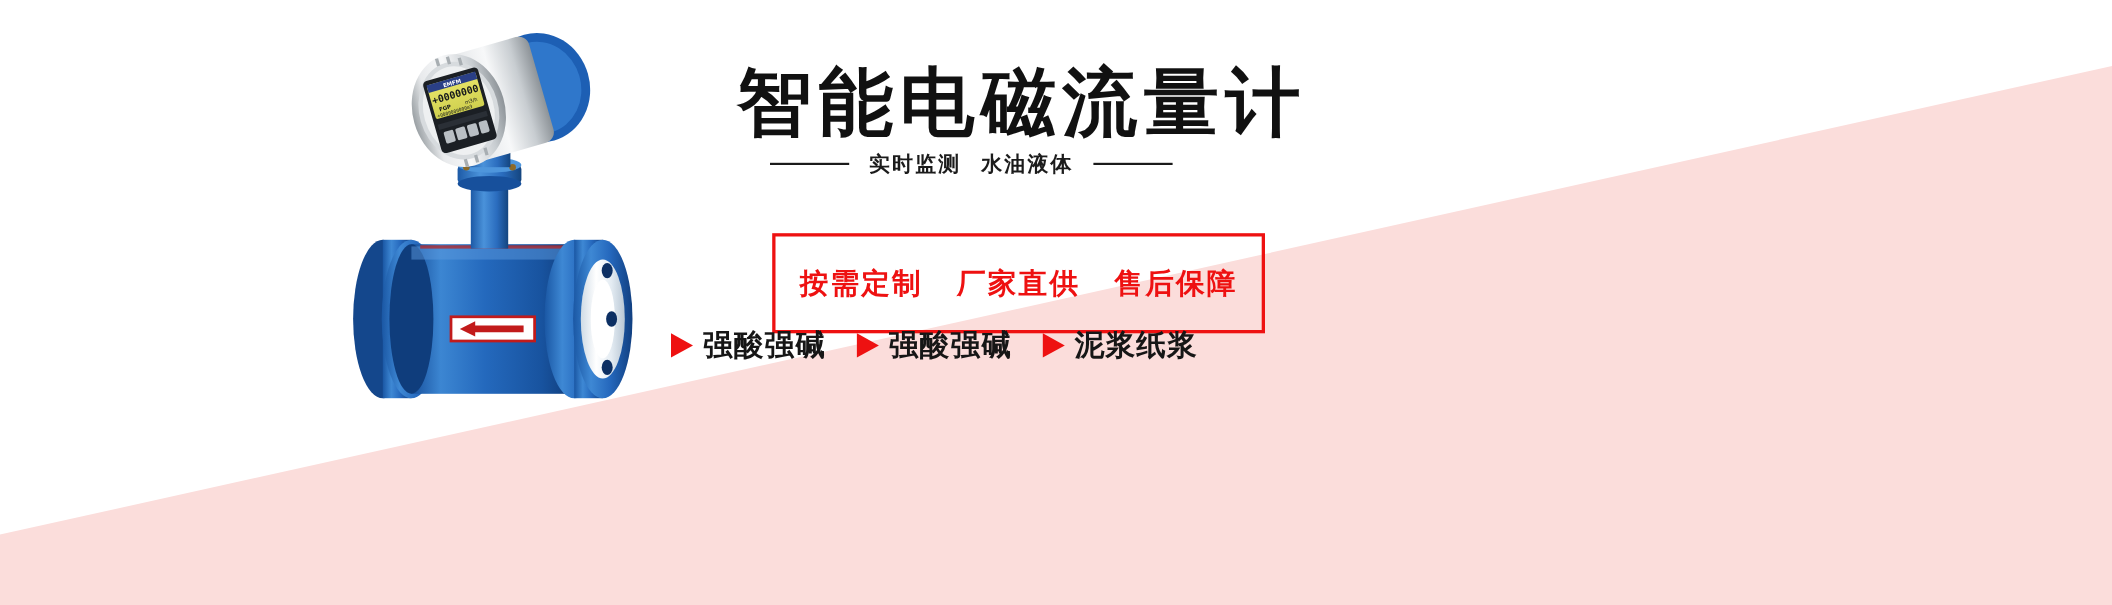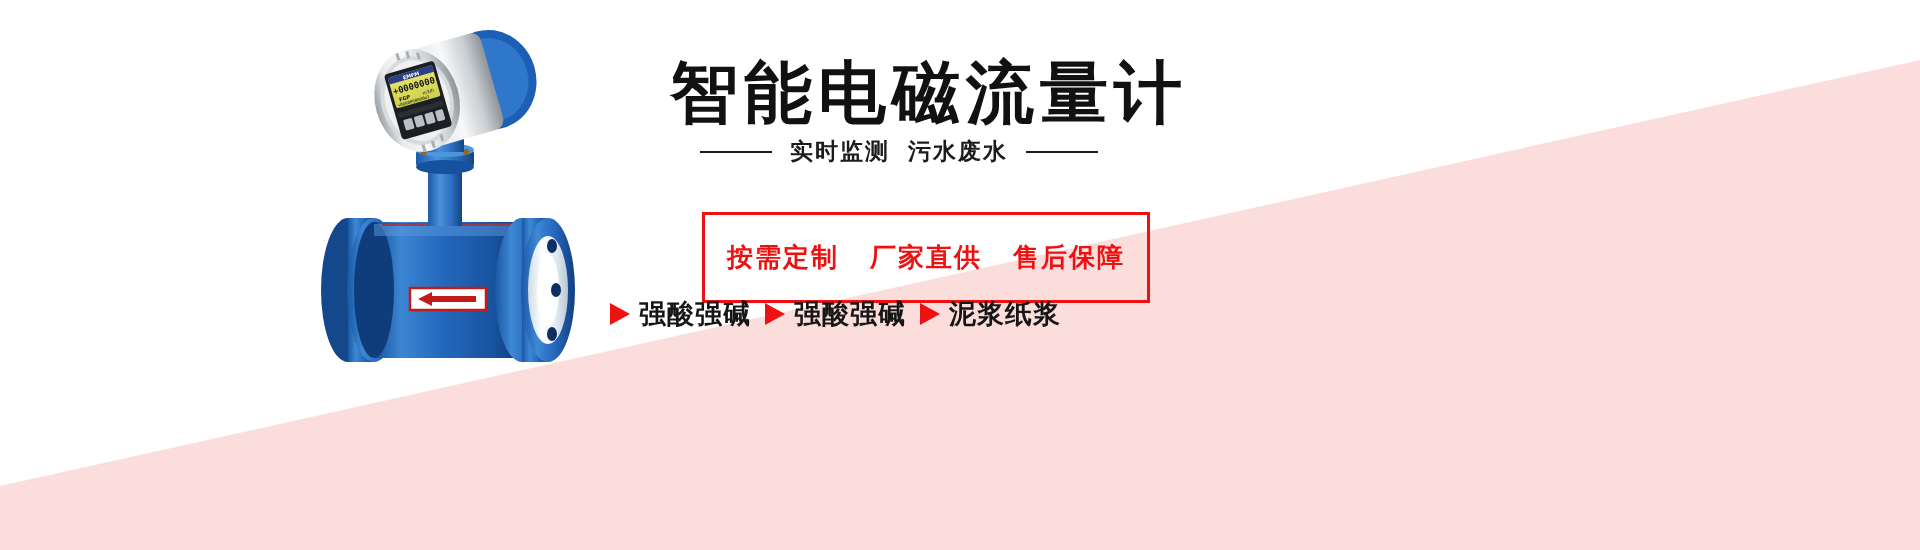--- a/index.html
+++ b/index.html
@@ -32,35 +32,35 @@
     font-family:"DejaVu Sans","Liberation Sans",sans-serif;
   }
   .subrow{
     position:absolute;left:100px;top:136px;
     display:flex;align-items:center;gap:18px;white-space:nowrap;
   }
   .rule{
     display:block;width:72px;height:2px;background:#1b1b1b;
   }
   .subtext{
-    font-size:23px;font-weight:bold;color:#1b1b1b;letter-spacing:2px;
+    font-size:19px;font-weight:bold;color:#1b1b1b;letter-spacing:2px;
     font-family:"DejaVu Sans","Liberation Sans",sans-serif;
   }
   .badge{
     position:absolute;left:102px;top:212px;
     border:3px solid #ee1111;background:transparent;
     padding:25px 22px;white-space:nowrap;
   }
   .badge-text{
     font-size:26px;font-weight:bold;color:#ee1111;letter-spacing:2px;
     font-family:"DejaVu Sans","Liberation Sans",sans-serif;
   }
   .features{
     position:absolute;left:10px;top:296px;
-    display:flex;align-items:center;gap:14px;white-space:nowrap;
+    display:flex;align-items:center;gap:28px;white-space:nowrap;
   }
   .feat{display:flex;align-items:center;gap:9px;}
   .tri{
     width:0;height:0;
     border-top:11px solid transparent;
     border-bottom:11px solid transparent;
     border-left:20px solid #ee1111;
     display:block;
   }
   .feat-label{
@@ -213,21 +213,21 @@
     </g>
   </svg>
 
   <div class="textblock">
 
     <div class="title">智能电磁流量计</div>
 
     <div class="subrow">
       <span class="rule"></span>
       <span class="subtext">实时监测</span>
-      <span class="subtext">污水废水</span>
+      <span class="subtext">水油液体</span>
       <span class="rule"></span>
     </div>
 
     <div class="badge">
       <span class="badge-text">按需定制</span>
       <span class="badge-text gap">&nbsp;&nbsp;</span>
       <span class="badge-text">厂家直供</span>
       <span class="badge-text gap">&nbsp;&nbsp;</span>
       <span class="badge-text">售后保障</span>
     </div>

